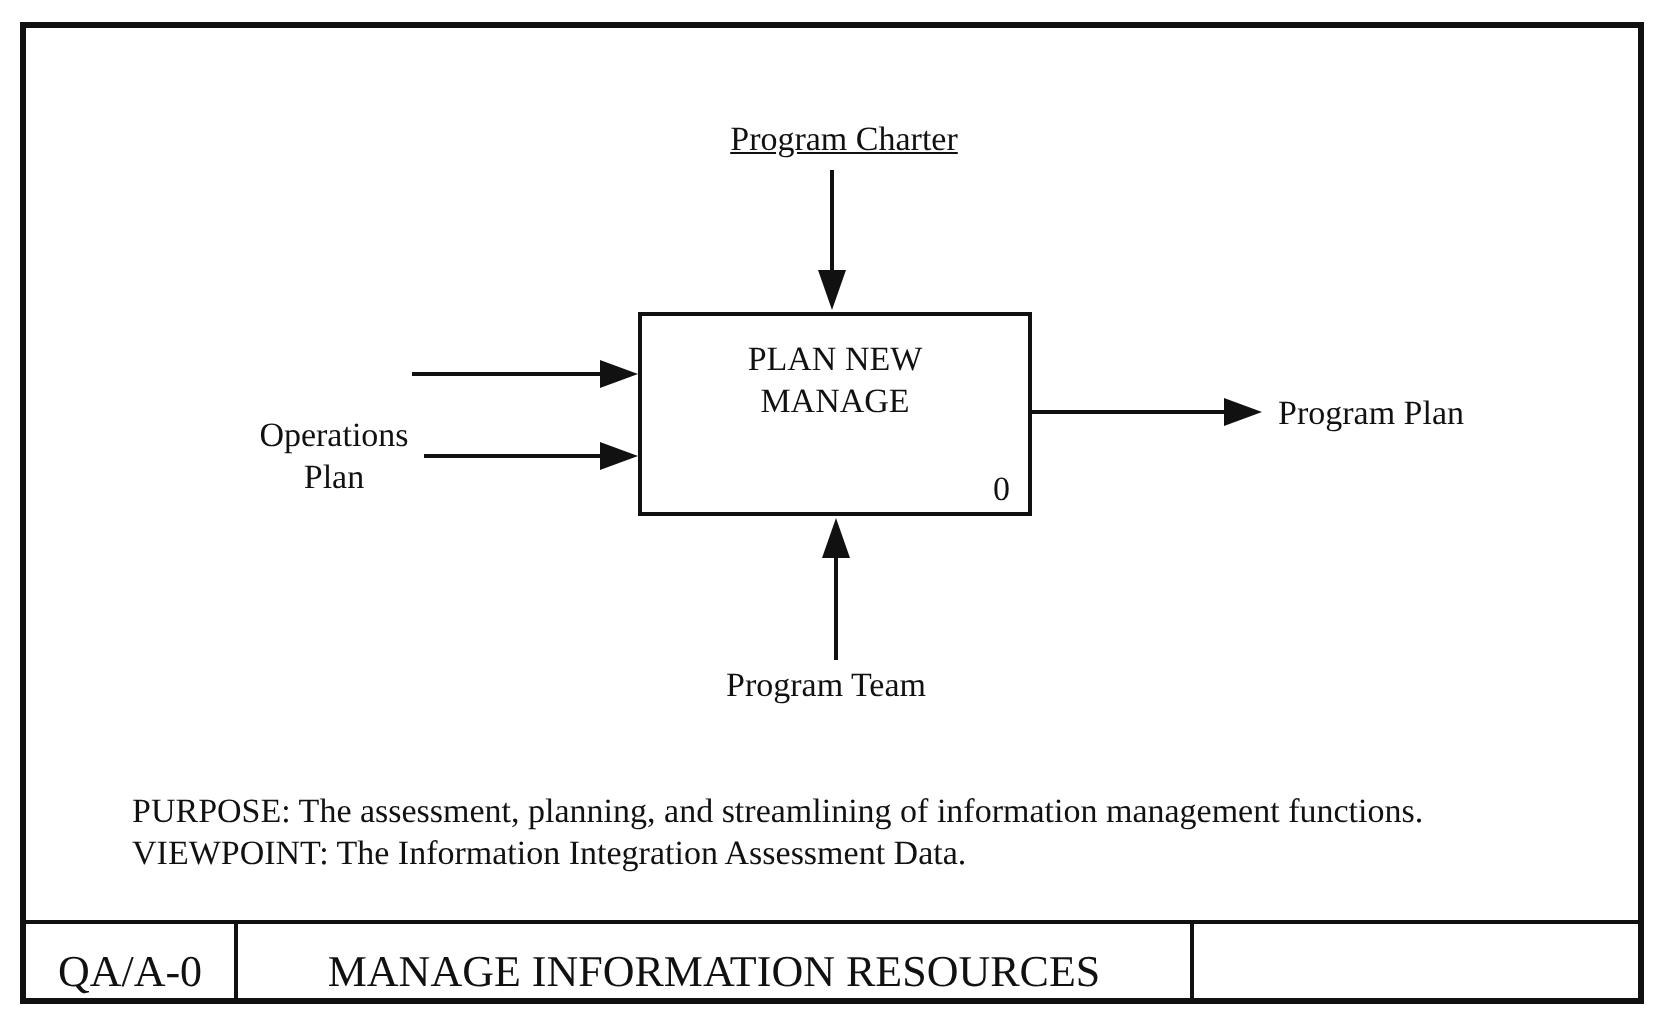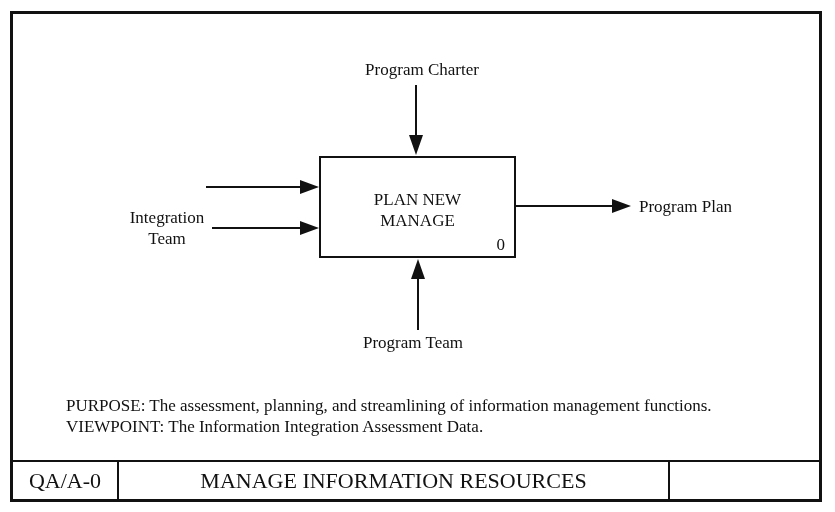--- a/index.html
+++ b/index.html
@@ -31,31 +31,31 @@
     right: 0;
     bottom: 0;
     height: 39px;
     border-top: 2px solid #111111;
     display: flex;
     box-sizing: border-box;
   }
   .titlebar .cell {
     box-sizing: border-box;
     display: flex;
-    align-items: center;
+    align-items: flex-end;
     justify-content: center;
     font-size: 22px;
     white-space: nowrap;
   }
   .cell-node {
     width: 106px;
     border-right: 2px solid #111111;
   }
   .cell-title {
-    width: 551px;
+    width: 478px;
     border-right: 2px solid #111111;
   }
   .cell-number {
     flex: 1;
   }
   .arrow-layer {
     position: absolute;
     left: 0;
     top: 0;
     pointer-events: none;
@@ -67,36 +67,35 @@
     width: 197px;
     height: 102px;
     border: 2px solid #111111;
     box-sizing: border-box;
     text-align: center;
     font-size: 17px;
   }
   .box-title {
     padding-top: 11px;
     line-height: 21px;
-    margin-top: 20px;
   }
   .box-number {
     position: absolute;
     right: 9px;
     bottom: 3px;
     font-size: 17px;
     line-height: 17px;
   }
   .label {
     position: absolute;
     font-size: 17px;
     line-height: 21px;
     white-space: nowrap;
   }
-  .label-charter   { left: 322px; top: 59px;  width: 200px; text-align: center; }
+  .label-charter   { left: 322px; top: 59px;  width: 200px; text-align: center; text-decoration: underline; }
   .label-issues    { left: 98px;  top: 176px; width: 100px; text-align: right; }
   .label-opsdata   { left: 107px; top: 207px; width: 120px; text-align: center; white-space: normal; }
   .label-plan      { left: 639px; top: 196px; }
   .label-team      { left: 313px; top: 332px; width: 200px; text-align: center; }
   .note {
     position: absolute;
     font-size: 17px;
     line-height: 21px;
     white-space: nowrap;
   }
@@ -148,22 +147,22 @@
   <div class="activity-box">
     <div class="box-title">
       <div>PLAN NEW</div>
       <div>MANAGE</div>
     </div>
     <div class="box-number">0</div>
   </div>
 
   <div class="label label-charter">Program Charter</div>
   <div class="label label-opsdata">
-    <div>Integration</div>
-    <div>Team</div>
+    <div>Operations</div>
+    <div>Plan</div>
   </div>
   <div class="label label-plan">Program Plan</div>
   <div class="label label-team">Program Team</div>
 
   <div class="note note-purpose">PURPOSE: The assessment, planning, and streamlining of information management functions.</div>
   <div class="note note-viewpoint">VIEWPOINT: The Information Integration Assessment Data.</div>
 
 </div>
 
 </body></html>

